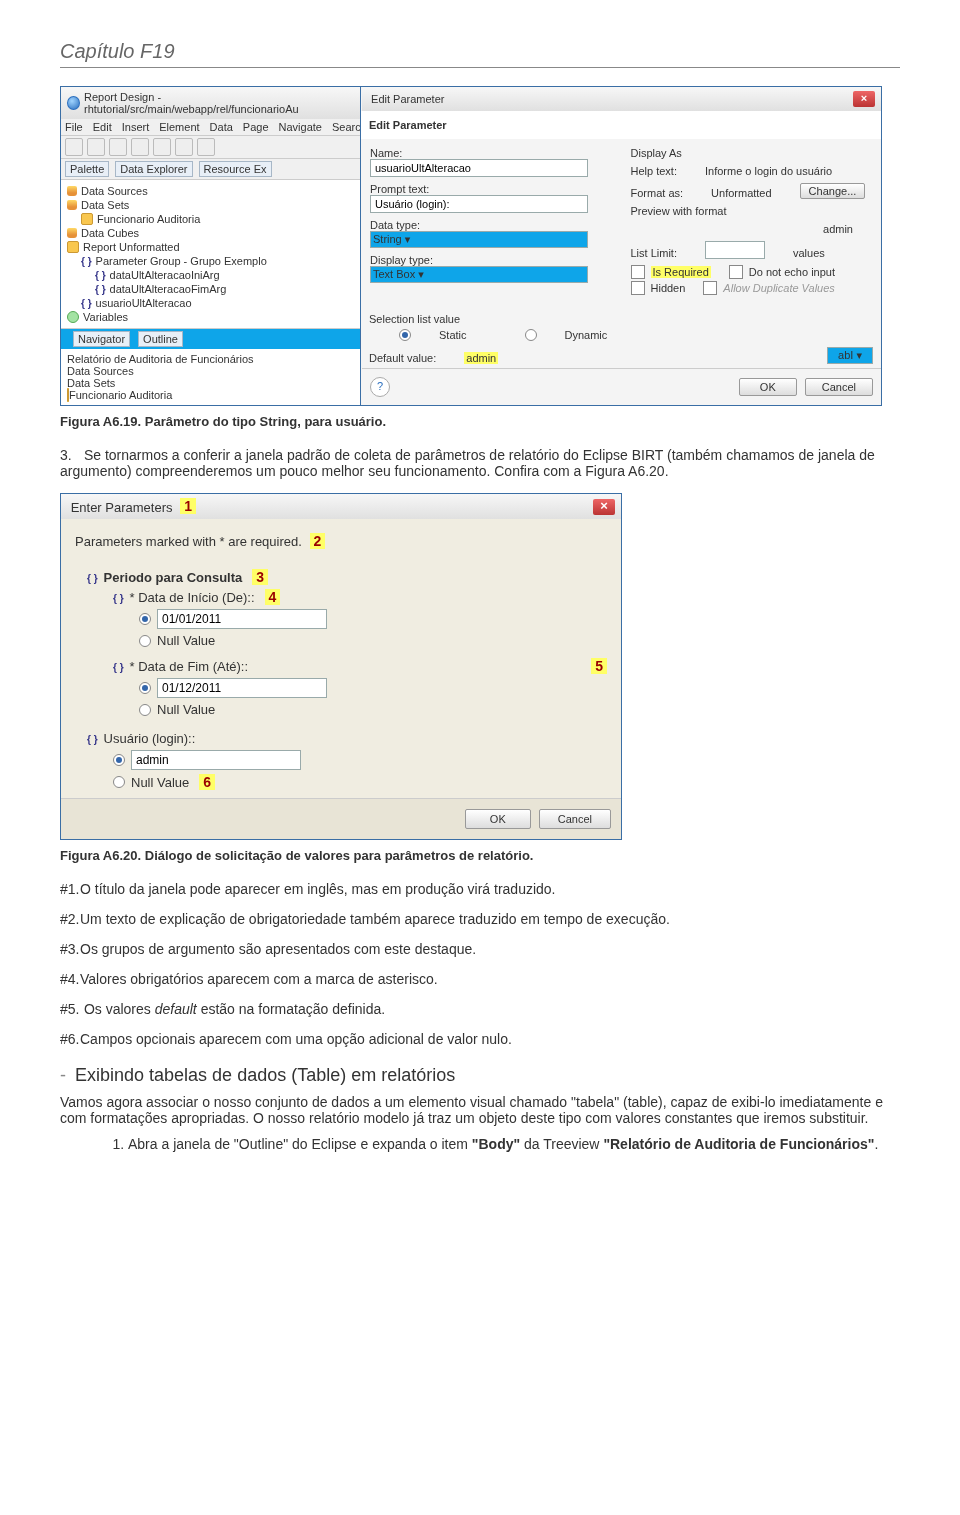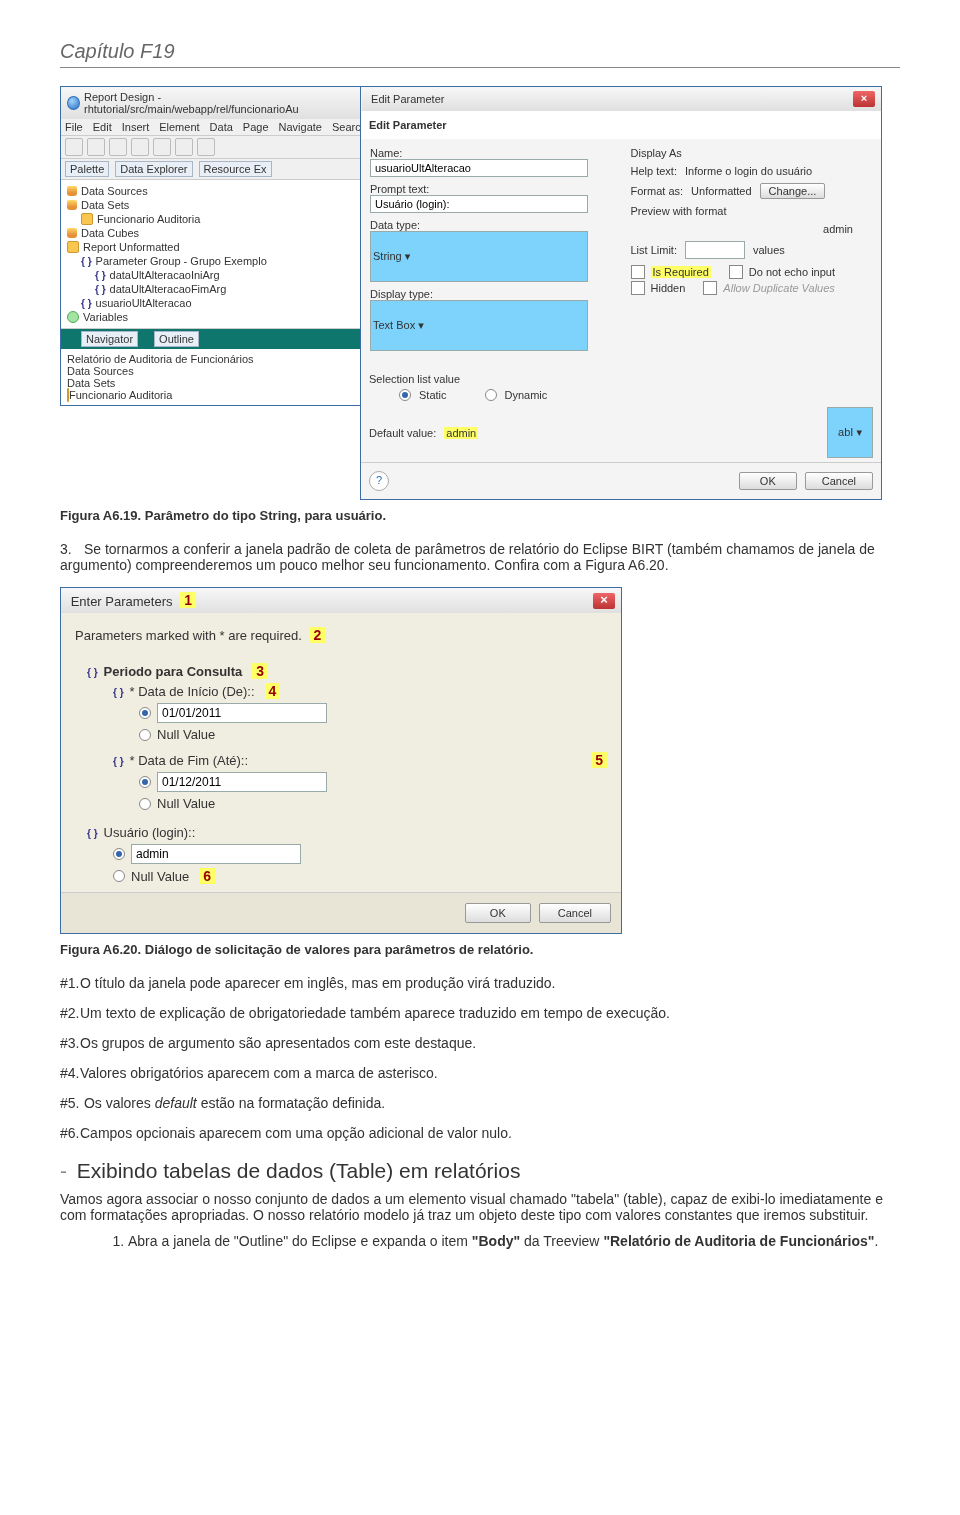--- a/index.html
+++ b/index.html
@@ -112,24 +112,24 @@
     font-size: 10px;
     color: #338;
   }
   .ico-var {
     width: 10px; height: 10px;
     border-radius: 50%;
     background: #a3e3a3;
     border: 1px solid #5a5;
   }
   .outline-bar {
-    background: #0f766e;
-    padding: 2px 20px;
-    display: flex;
-    gap: 16px;
+    background: #0ea5e9;
+    padding: 2px 12px;
+    display: flex;
+    gap: 8px;
     font-size: 11px;
     border-top: 1px solid #ccc;
   }
   .outline-tree {
     background: #fff;
     padding: 4px 6px;
     font-size: 11px;
   }
 
   
@@ -177,23 +177,23 @@
     font-size: 11px;
     padding: 2px 4px;
     border: 1px solid #9aa;
     background: #fff;
     width: 90%;
     box-sizing: border-box;
   }
   .fselect {
     font-family: inherit;
     font-size: 11px;
-    padding: 18px 2px;
+    padding: 1px 2px;
     border: 1px solid #9aa;
-    background: #7dd3fc;
+    background: #0ea5e9;
     width: 90%;
     box-sizing: border-box;
   }
   .change-btn {
     font-size: 11px;
     padding: 1px 8px;
     border: 1px solid #999;
     background: linear-gradient(#fff,#ddd);
     border-radius: 2px;
     cursor: pointer;
@@ -221,21 +221,21 @@
     display: inline-block;
     background: #fff;
     position: relative;
   }
   .radio.selected::after {
     content:"";
     position:absolute; left:2px; top:2px;
     width:6px; height:6px; border-radius:50%;
     background:#3366aa;
   }
-  .row-inline { display:flex; align-items:center; gap:8px; }
+  .row-inline { display:flex; align-items:flex-end; gap:28px; }
   .dialog-footer {
     border-top: 1px solid #ccc;
     padding: 8px;
     display: flex;
     justify-content: space-between;
     align-items: center;
   }
   .footer-btns {
     display: flex;
     gap: 8px;
@@ -307,21 +307,21 @@
     font-size: 12px;
     padding: 2px 4px;
     border: 1px solid #9aa;
     background: #fff;
     width: 160px;
   }
 
   
   .hlist { margin: 10px 0 18px; }
   .section-head {
-    font-size: 21px;
+    font-size: 18px;
     margin: 10px 0 8px;
   }
   .lead-dash {
     color: #888;
     margin-right: 4px;
   }
   .italic { font-style: italic; }
   .bold { font-weight: bold; }
   ol.final { margin: 10px 0 0 28px; }
   ol.final li { margin-bottom: 10px; }

